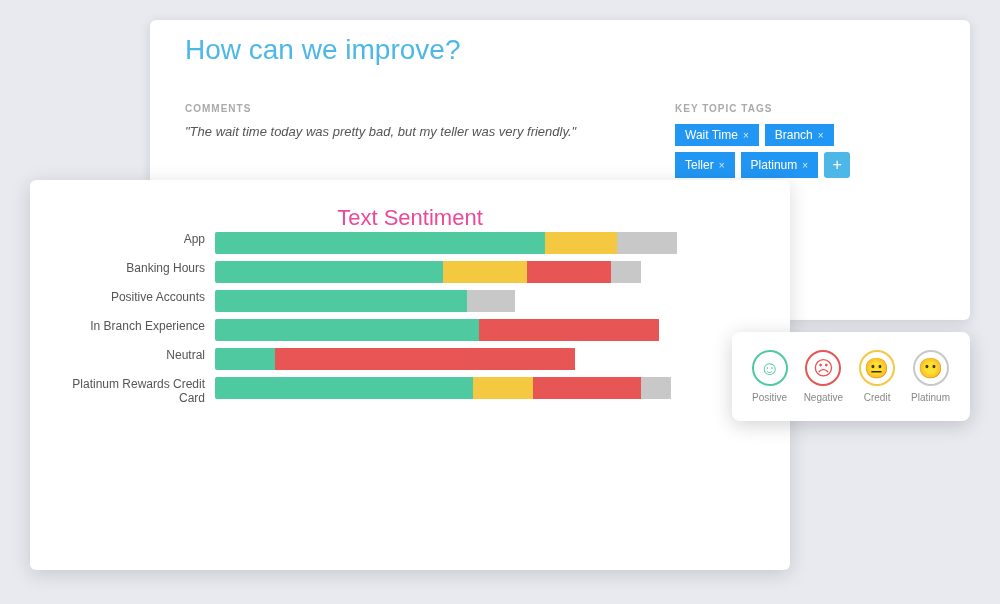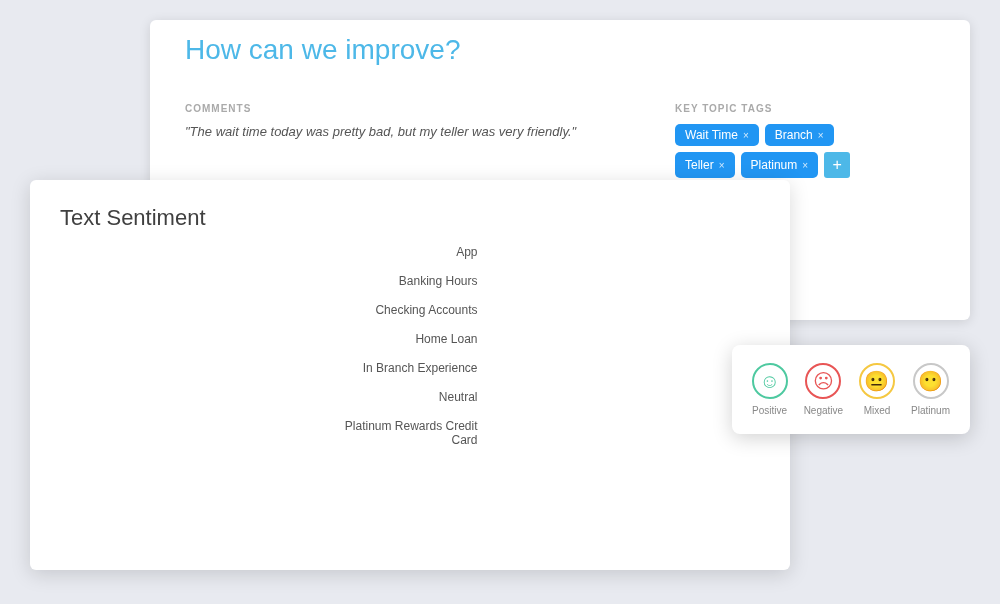--- a/index.html
+++ b/index.html
@@ -67,21 +67,21 @@
       flex-wrap: wrap;
       gap: 6px;
       margin-top: 6px;
     }
 
     .tag {
       background: #2196f3;
       color: #fff;
       font-size: 12px;
       padding: 4px 10px;
-      border-radius: 5px;
+      border-radius: 0;
       display: flex;
       align-items: center;
       gap: 5px;
     }
 
     .tag-x {
       font-size: 10px;
       cursor: pointer;
       opacity: 0.8;
     }
@@ -120,33 +120,32 @@
       height: 390px;
       background: #fff;
       border-radius: 6px;
       box-shadow: 0 4px 20px rgba(0,0,0,0.15);
       padding: 25px 30px;
     }
 
     .chart-title {
       font-size: 22px;
       font-weight: 300;
-      color: #404040;
-      margin-bottom: 14px;
+      color: #ec4899;
+      text-align: center;
+      margin-bottom: 1px;
     }
 
     .chart-area {
       position: relative;
     }
 
     .bar-row {
       display: flex;
-      align-items: center;
-      margin-bottom: 15px;
-      flex-direction: column;
+      margin-bottom: 7px;
     }
 
     .bar-label {
       width: 155px;
       text-align: right;
       font-size: 12px;
       color: #555;
       padding-right: 10px;
       flex-shrink: 0;
     }
@@ -264,32 +263,23 @@
         <div class="bar-row">
           <div class="bar-label">Banking Hours</div>
           <div class="bar-container">
             <div class="seg-positive" style="width: 228px;"></div>
             <div class="seg-mixed" style="width: 84px;"></div>
             <div class="seg-negative" style="width: 84px;"></div>
             <div class="seg-neutral" style="width: 30px;"></div>
           </div>
         </div>
         <div class="bar-row">
-          <div class="bar-label">Checking Accounts</div>
+          <div class="bar-label">Positive Accounts</div>
           <div class="bar-container">
             <div class="seg-positive" style="width: 252px;"></div>
-            <div class="seg-neutral" style="width: 48px;"></div>
-          </div>
-        </div>
-        <div class="bar-row">
-          <div class="bar-label">Home Loan</div>
-          <div class="bar-container">
-            <div class="seg-positive" style="width: 252px;"></div>
-            <div class="seg-mixed" style="width: 60px;"></div>
-            <div class="seg-negative" style="width: 30px;"></div>
             <div class="seg-neutral" style="width: 48px;"></div>
           </div>
         </div>
         <div class="bar-row">
           <div class="bar-label">In Branch Experience</div>
           <div class="bar-container">
             <div class="seg-positive" style="width: 264px;"></div>
             <div class="seg-negative" style="width: 180px;"></div>
           </div>
         </div>
@@ -315,21 +305,21 @@
       <div class="legend-item">
         <div class="legend-face face-positive">☺</div>
         <div class="legend-label">Positive</div>
       </div>
       <div class="legend-item">
         <div class="legend-face face-negative">☹</div>
         <div class="legend-label">Negative</div>
       </div>
       <div class="legend-item">
         <div class="legend-face face-mixed">😐</div>
-        <div class="legend-label">Mixed</div>
+        <div class="legend-label">Credit</div>
       </div>
       <div class="legend-item">
         <div class="legend-face face-neutral">😶</div>
         <div class="legend-label">Platinum</div>
       </div>
     </div>
   </div>
 </div>
 
 </body></html>

